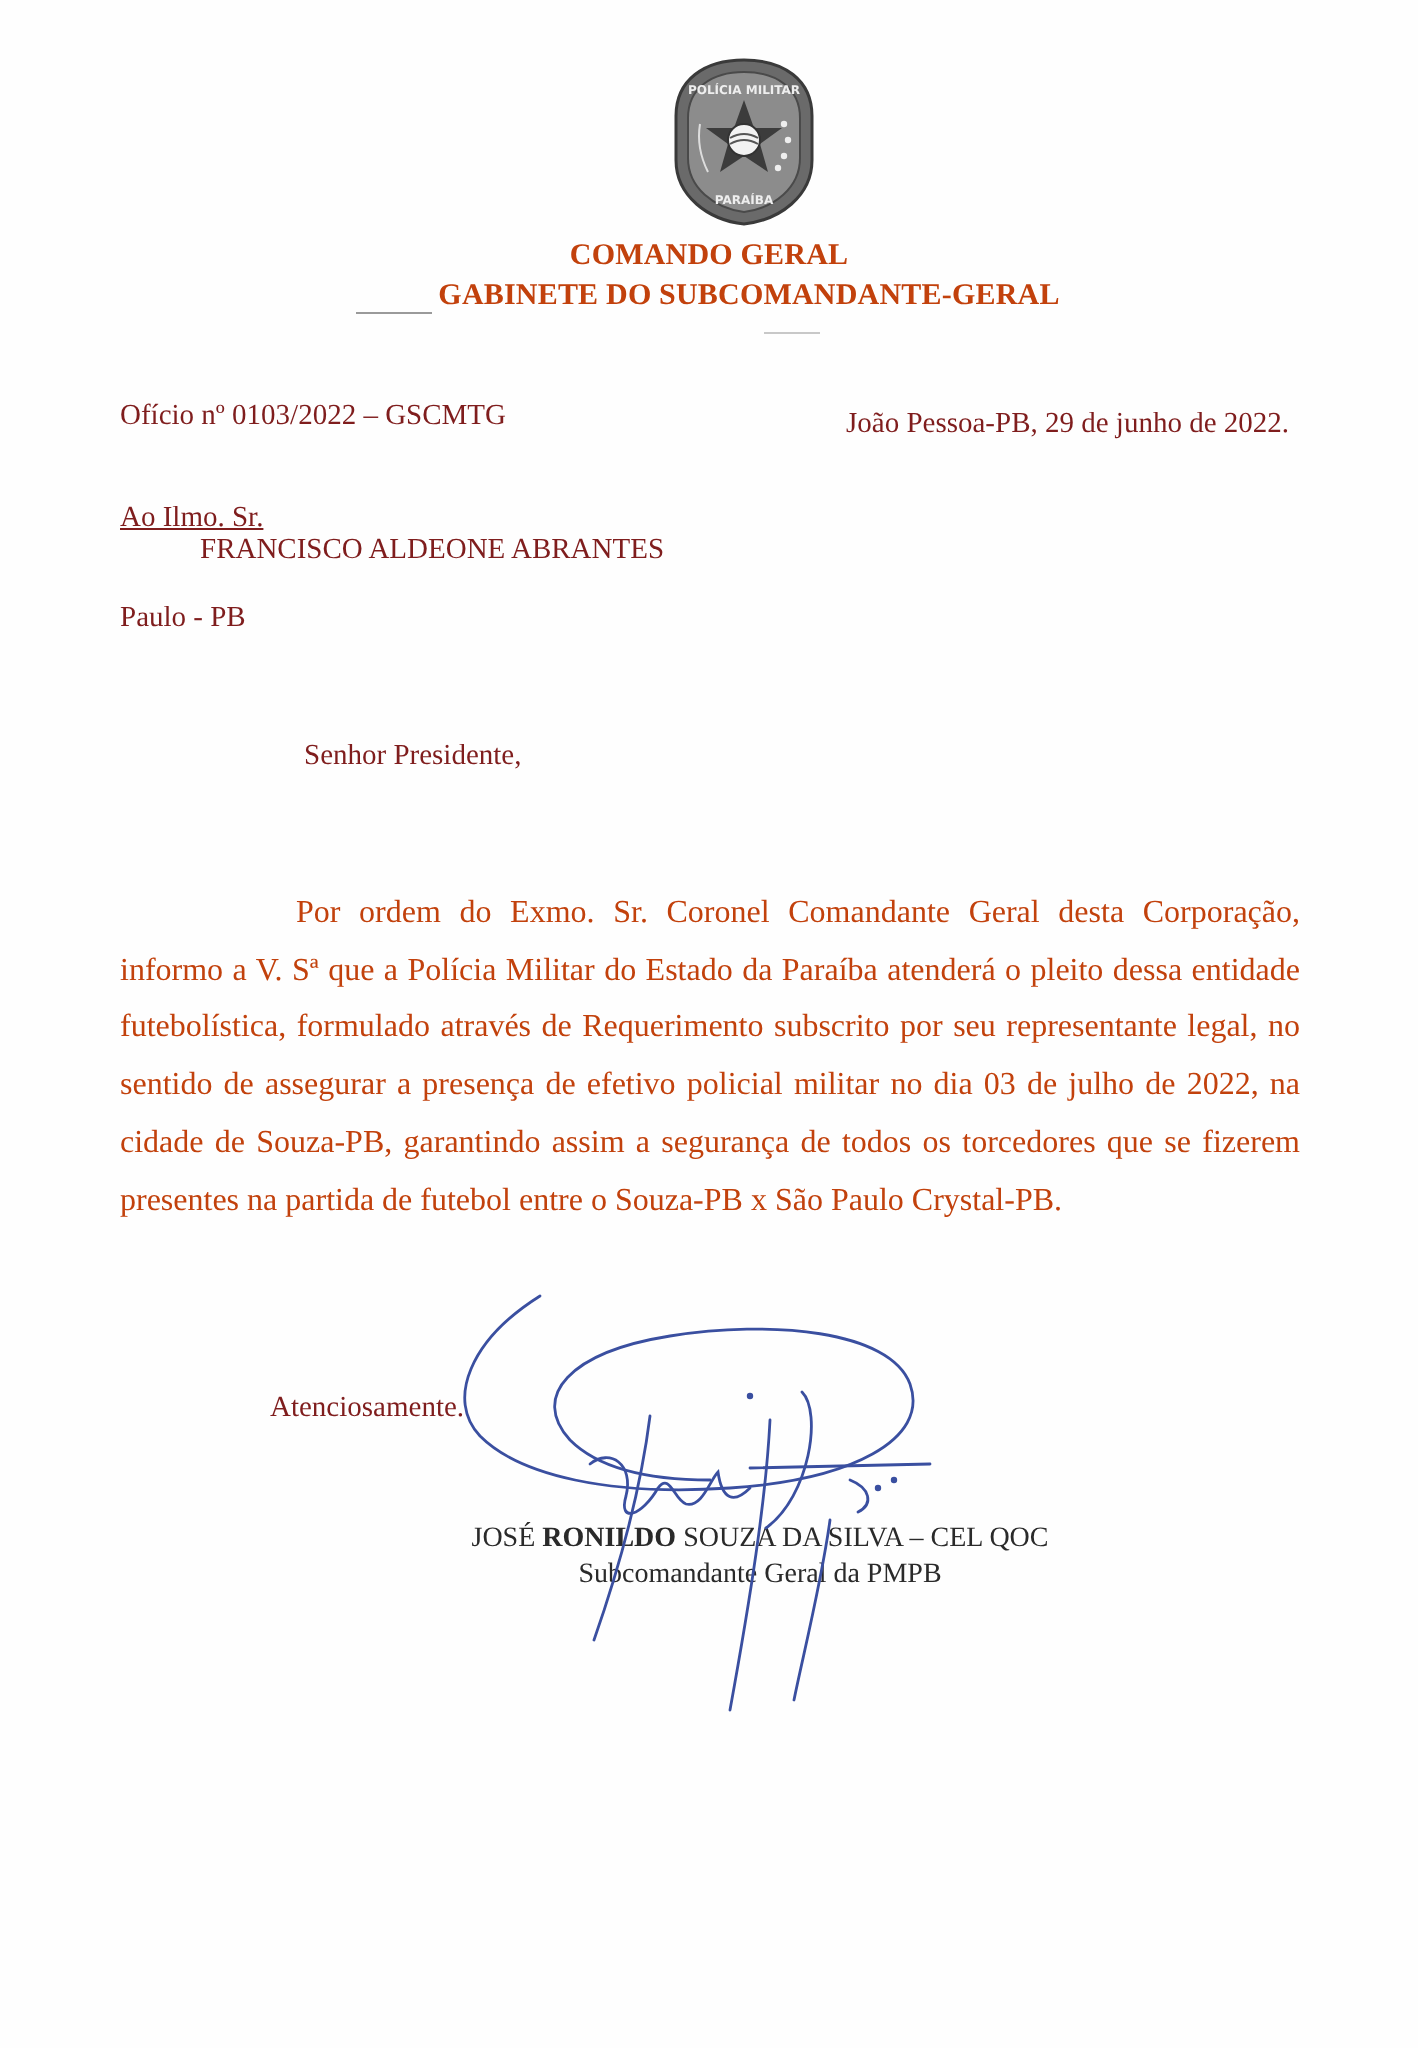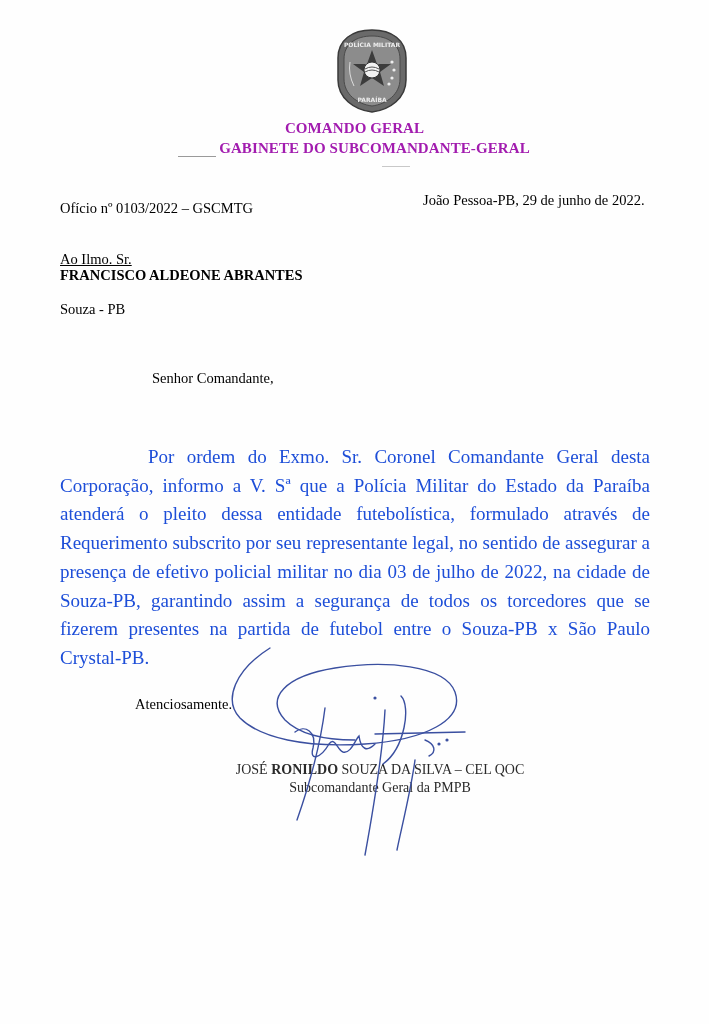--- a/index.html
+++ b/index.html
@@ -2,29 +2,29 @@
 <html><head>
 <meta charset="utf-8">
 <style>
   html, body { margin: 0; padding: 0; background: #ffffff; }
   body { width: 709px; height: 1024px; position: relative; overflow: hidden;
          font-family: "Liberation Serif", "DejaVu Serif", serif; color: #222; }
   .page { position: absolute; left: 0; top: 0; width: 709px; height: 1024px; background: #fefefe; }
   .abs { position: absolute; white-space: nowrap; }
   .emblem { position: absolute; left: 334px; top: 28px; width: 76px; height: 86px; }
   .hdr { position: absolute; left: 0; width: 709px; text-align: center; font-weight: bold;
-         font-size: 15px; color: #a21caf; letter-spacing: 0.1px; }
+         font-size: 15px; color: #c2410c; letter-spacing: 0.1px; }
   .hdr1 { top: 120px; }
   .hdr2 { top: 140px; left: 20px; }
   .rule { position: absolute; left: 178px; top: 156px; width: 38px; height: 1px; background: #9a9a9a; }
   .rule2 { position: absolute; left: 382px; top: 166px; width: 28px; height: 1px; background: #c8c8c8; }
-  .t { font-size: 14.5px; color: #000000; }
-  .b { font-weight: bold; }
-  .body-text { position: absolute; left: 60px; top: 443px; width: 590px; font-size: 19px;
-               line-height: 28.7px; color: #1d4ed8; text-align: justify; }
+  .t { font-size: 14.5px; color: #7f1d1d; }
+  .b { font-weight: normal; margin-left: 40px; }
+  .body-text { position: absolute; left: 60px; top: 443px; width: 590px; font-size: 16px;
+               line-height: 28.7px; color: #c2410c; text-align: justify; }
   .body-text p { margin: 0; text-indent: 88px; text-align-last: left; }
   .sig-block { position: absolute; left: 190px; width: 380px; text-align: center; }
   .sig-name { top: 762px; font-size: 14px; color: #2a2a2a; }
   .sig-role { top: 780px; font-size: 14px; color: #2a2a2a; }
   .signature { position: absolute; left: 225px; top: 640px; width: 260px; height: 220px; pointer-events: none; }
 </style>
 </head>
 <body>
 
 <div class="page">
@@ -43,27 +43,27 @@
     <text x="38" y="19" font-size="6" text-anchor="middle" fill="#eee" font-family="DejaVu Sans, sans-serif" font-weight="bold">POLÍCIA MILITAR</text>
     <text x="38" y="74" font-size="6" text-anchor="middle" fill="#eee" font-family="DejaVu Sans, sans-serif" font-weight="bold">PARAÍBA</text>
   </svg>
 
   <div class="hdr hdr1">COMANDO GERAL</div>
   <div class="hdr hdr2">GABINETE DO SUBCOMANDANTE-GERAL</div>
   <div class="rule"></div>
   <div class="rule2"></div>
 
   <div class="abs t" style="left:60px; top:200px;">Ofício nº 0103/2022 – GSCMTG</div>
-  <div class="abs t" style="left:423px; top:192px;">João Pessoa-PB, 29 de junho de 2022.</div>
+  <div class="abs t" style="left:423px; top:204px;">João Pessoa-PB, 29 de junho de 2022.</div>
 
   <div class="abs t" style="left:60px; top:251px;text-decoration:underline;">Ao Ilmo. Sr.</div>
   <div class="abs t b" style="left:60px; top:267px;">FRANCISCO ALDEONE ABRANTES</div>
-  <div class="abs t" style="left:60px; top:301px;">Souza - PB</div>
+  <div class="abs t" style="left:60px; top:301px;">Paulo - PB</div>
 
-  <div class="abs t" style="left:152px; top:370px;">Senhor Comandante,</div>
+  <div class="abs t" style="left:152px; top:370px;">Senhor Presidente,</div>
 
   <div class="body-text">
     <p>Por ordem do Exmo. Sr. Coronel Comandante Geral desta Corporação, informo a V. Sª que a Polícia Militar do Estado da Paraíba atenderá o pleito dessa entidade futebolística, formulado através de Requerimento subscrito por seu representante legal, no sentido de assegurar a presença de efetivo policial militar no dia 03 de julho de 2022, na cidade de Souza-PB, garantindo assim a segurança de todos os torcedores que se fizerem presentes na partida de futebol entre o Souza-PB x São Paulo Crystal-PB.</p>
   </div>
 
   <div class="abs t" style="left:135px; top:655px;margin-top:41px;">Atenciosamente.</div>
 
   <div class="sig-block sig-name">
     <span>JOSÉ </span><span style="font-weight:bold">RONILDO</span><span> SOUZA DA SILVA – CEL QOC</span>
   </div>

